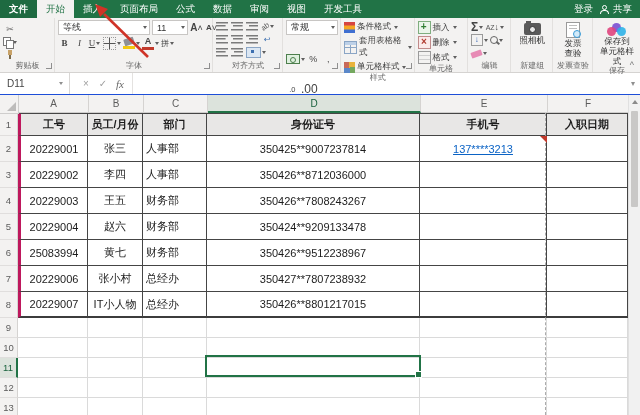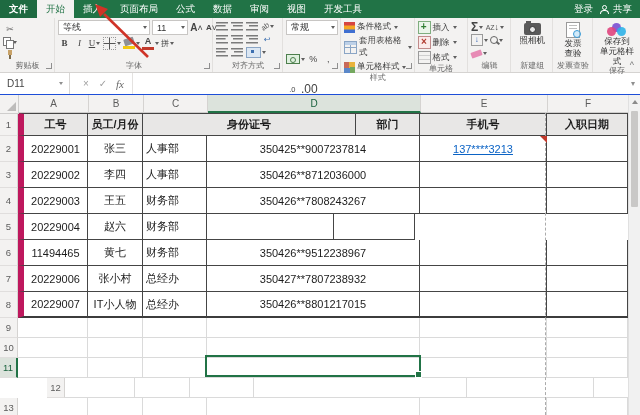--- a/index.html
+++ b/index.html
@@ -113,21 +113,21 @@
   .chcell{height:18px;background:#f3f2f1;border-right:1px solid #d5d3d1;border-bottom:1px solid #cfcecd;
           display:flex;align-items:center;justify-content:center;font-size:10px;color:#5c5c5c;flex:none;box-sizing:border-box;}
   .chcell.sel{background:#dce3dc;color:#18613c;border-bottom:2px solid #217346;}
   .srow{display:flex;}
   .gut{width:18px;flex:none;background:#f3f2f1;border-right:1px solid #d5d3d1;border-bottom:1px solid #e0dedd;
        display:flex;align-items:center;justify-content:center;font-size:9.5px;color:#5c5c5c;box-sizing:border-box;}
   .gut.sel{background:#dce3dc;color:#18613c;border-right:2px solid #217346;}
   .cell{flex:none;box-sizing:border-box;display:flex;align-items:center;justify-content:center;font-size:11px;color:#1c1c1c;overflow:hidden;white-space:nowrap;}
   .c0{width:70px;} .c1{width:55px;} .c2{width:64px;} .c3{width:213px;} .c4{width:127px;} .c5{width:81px;}
   .tcell{border-right:1px solid #454545;border-bottom:1px solid #454545;}
-  .tcell.first{border-left:6px solid #be185d;}
+  .tcell.first{border-left:3px solid #be185d;}
   .trow1 .tcell{border-top:1px solid #454545;font-weight:bold;background:#e8e7e6;}
   .thick{border-bottom:2px solid #3c3c3c !important;}
   .pcell{border-right:1px solid #dadada;border-bottom:1px solid #dadada;}
   .aleft{justify-content:flex-start;padding-left:3px;}
   .link{color:#0b63c5;text-decoration:underline;}
   
   .pagebreak{position:absolute;left:545px;top:18px;bottom:0;width:0;border-left:1px dashed #ababab;pointer-events:none;}
   .selbox{position:absolute;left:205px;top:260px;width:216px;height:22px;border:2px solid #217346;box-sizing:border-box;pointer-events:none;}
   .selbox .handle{position:absolute;right:-3px;bottom:-3px;width:5px;height:5px;background:#217346;border:1px solid #fff;}
   .cmark{position:absolute;left:540px;top:41px;width:0;height:0;border-left:7px solid transparent;border-top:7px solid #c1392b;pointer-events:none;}
@@ -431,22 +431,22 @@
         <div class="chcell c2">C</div>
         <div class="chcell c3 sel">D</div>
         <div class="chcell c4">E</div>
         <div class="chcell c5">F</div>
       </div>
     <div id="rows">
         <div class="srow trow1" style="height: 23px;">
           <div class="gut" style="height: 23px;">1</div>
           <div class="cell c0 tcell first">工号</div>
           <div class="cell c1 tcell">员工/月份</div>
+          <div class="cell c2 tcell">部门</div>
           <div class="cell c3 tcell">身份证号</div>
-          <div class="cell c2 tcell">部门</div>
           <div class="cell c4 tcell">手机号</div>
           <div class="cell c5 tcell">入职日期</div>
         </div>
         <div class="srow" style="height: 26px;">
           <div class="gut" style="height: 26px;">2</div>
           <div class="cell c0 tcell first">20229001</div>
           <div class="cell c1 tcell">张三</div>
           <div class="cell c2 tcell aleft">人事部</div>
           <div class="cell c3 tcell">350425**9007237814</div>
           <div class="cell c4 tcell">
@@ -470,26 +470,27 @@
           <div class="cell c2 tcell aleft">财务部</div>
           <div class="cell c3 tcell">350426**7808243267</div>
           <div class="cell c4 tcell"></div>
           <div class="cell c5 tcell"></div>
         </div>
         <div class="srow" style="height: 26px;">
           <div class="gut" style="height: 26px;">5</div>
           <div class="cell c0 tcell first">20229004</div>
           <div class="cell c1 tcell">赵六</div>
           <div class="cell c2 tcell aleft">财务部</div>
+          <div class="cell c3 tcell">350424**9209133478</div>
           <div class="cell c4 tcell"></div>
           <div class="cell c5 tcell"></div>
         </div>
         <div class="srow" style="height: 26px;">
           <div class="gut" style="height: 26px;">6</div>
-          <div class="cell c0 tcell first">11494465</div>
+          <div class="cell c0 tcell first">25083994</div>
           <div class="cell c1 tcell">黄七</div>
           <div class="cell c2 tcell aleft">财务部</div>
           <div class="cell c3 tcell">350426**9512238967</div>
           <div class="cell c4 tcell"></div>
           <div class="cell c5 tcell"></div>
         </div>
         <div class="srow" style="height: 26px;">
           <div class="gut" style="height: 26px;">7</div>
           <div class="cell c0 tcell first">20229006</div>
           <div class="cell c1 tcell">张小村</div>
@@ -527,21 +528,21 @@
         </div>
         <div class="srow" style="height: 20px;">
           <div class="gut sel" style="height: 20px;">11</div>
           <div class="cell c0 pcell"></div>
           <div class="cell c1 pcell"></div>
           <div class="cell c2 pcell"></div>
           <div class="cell c3 pcell"></div>
           <div class="cell c4 pcell"></div>
           <div class="cell c5 pcell"></div>
         </div>
-        <div class="srow" style="height: 20px; margin-left: 47px;">
+        <div class="srow" style="height: 20px;">
           <div class="gut" style="height: 20px;">12</div>
           <div class="cell c0 pcell"></div>
           <div class="cell c1 pcell"></div>
           <div class="cell c2 pcell"></div>
           <div class="cell c3 pcell"></div>
           <div class="cell c4 pcell"></div>
           <div class="cell c5 pcell"></div>
         </div>
         <div class="srow" style="height: 20px;">
           <div class="gut" style="height: 20px;">13</div>

